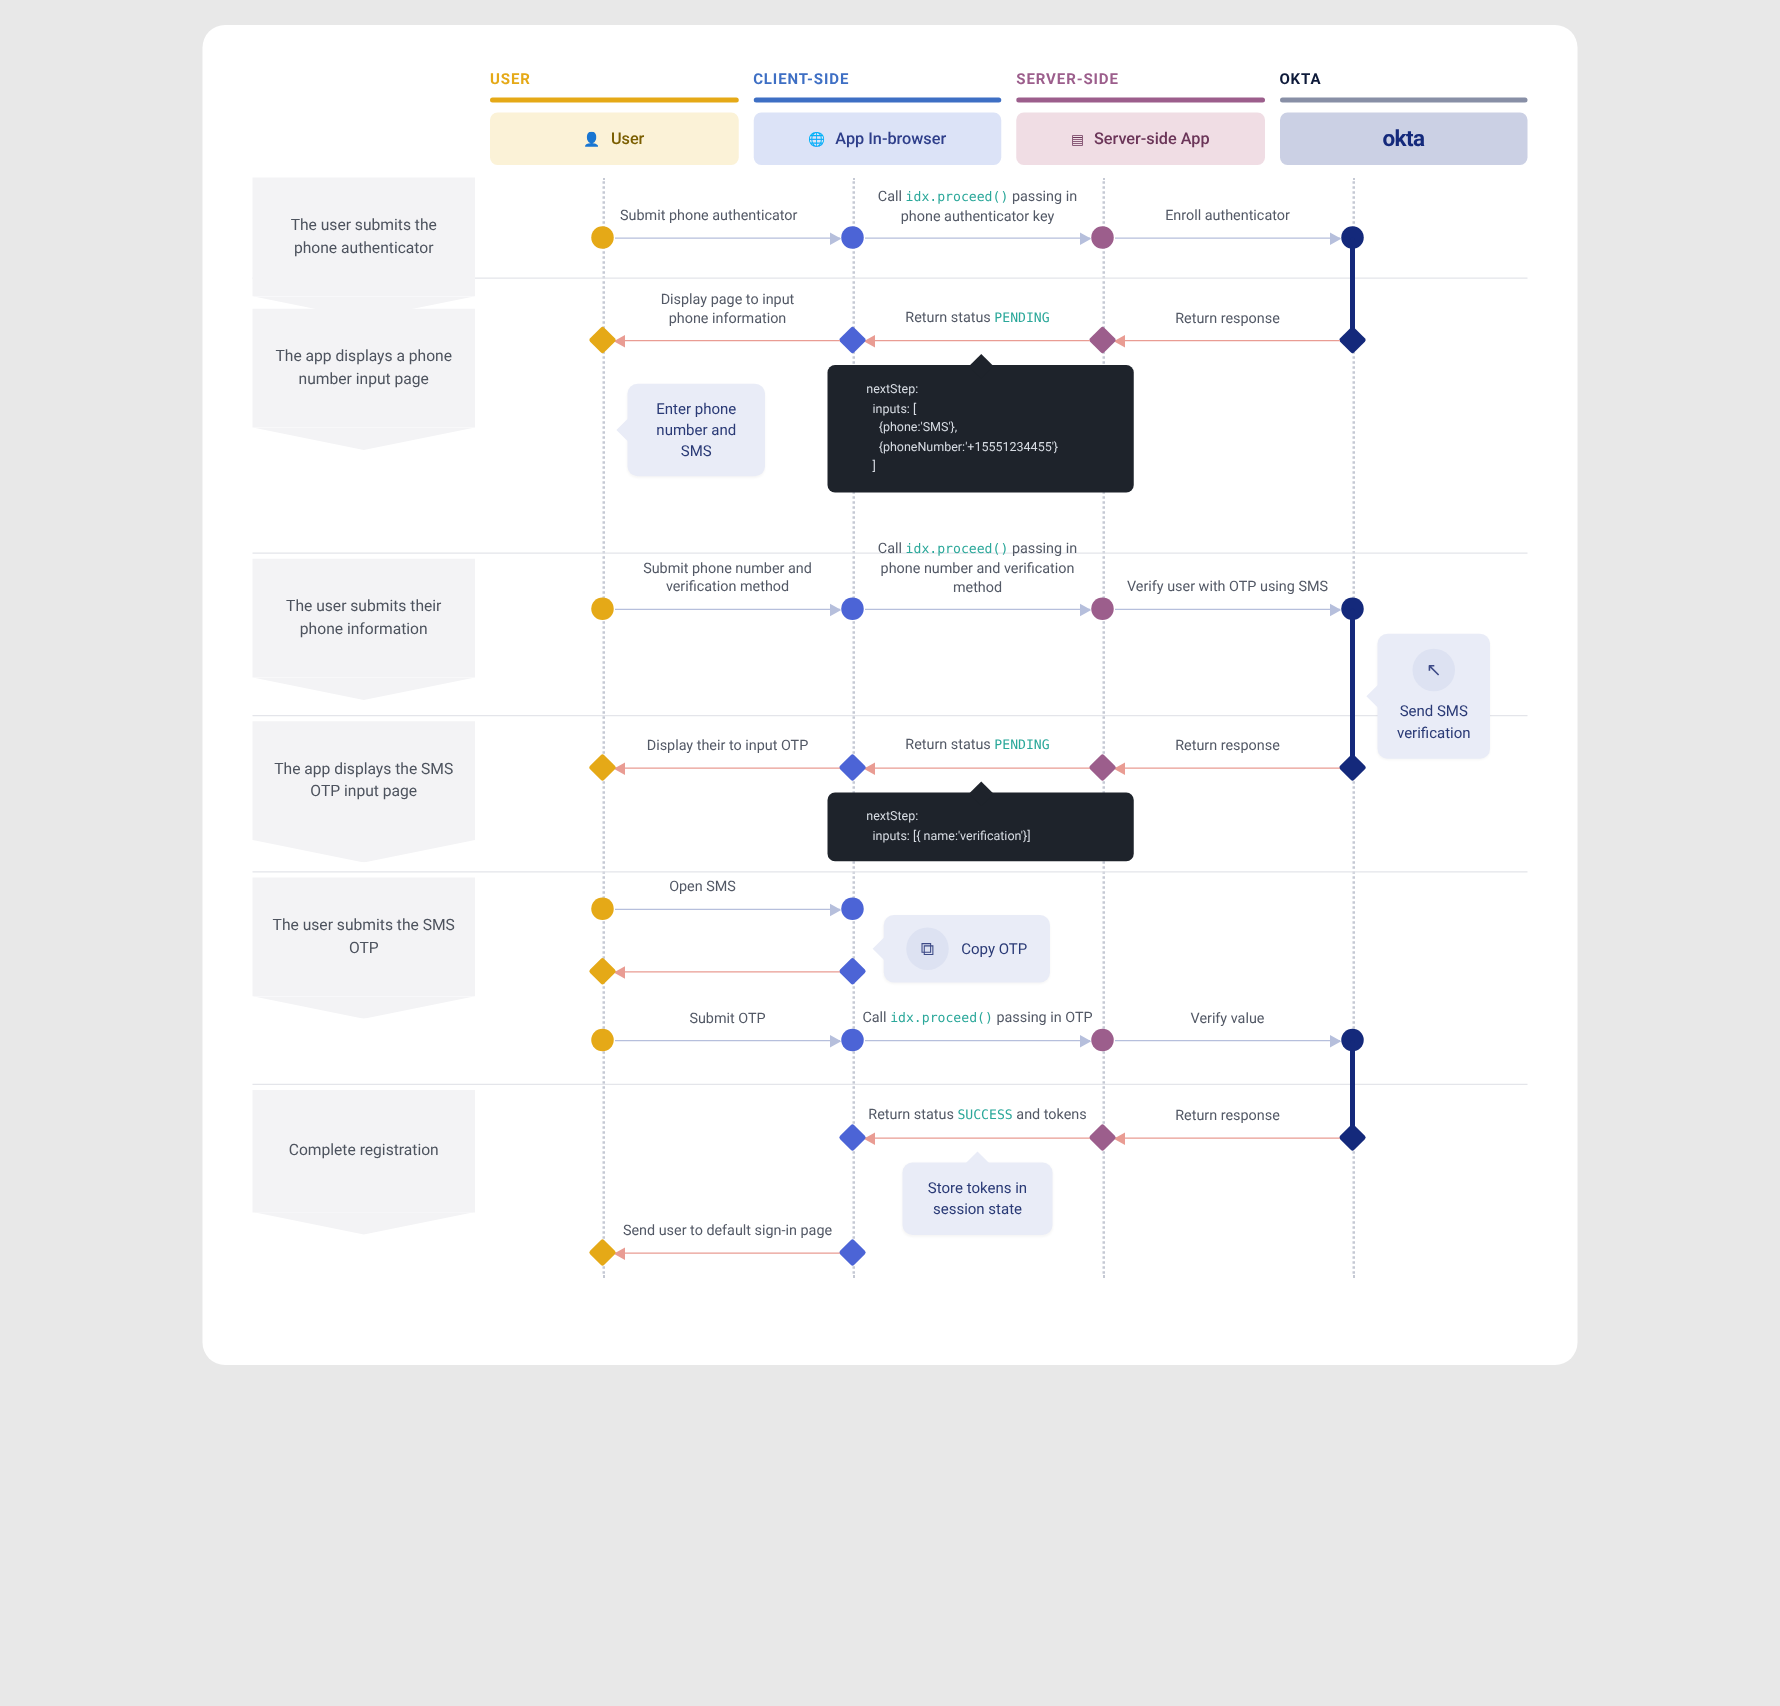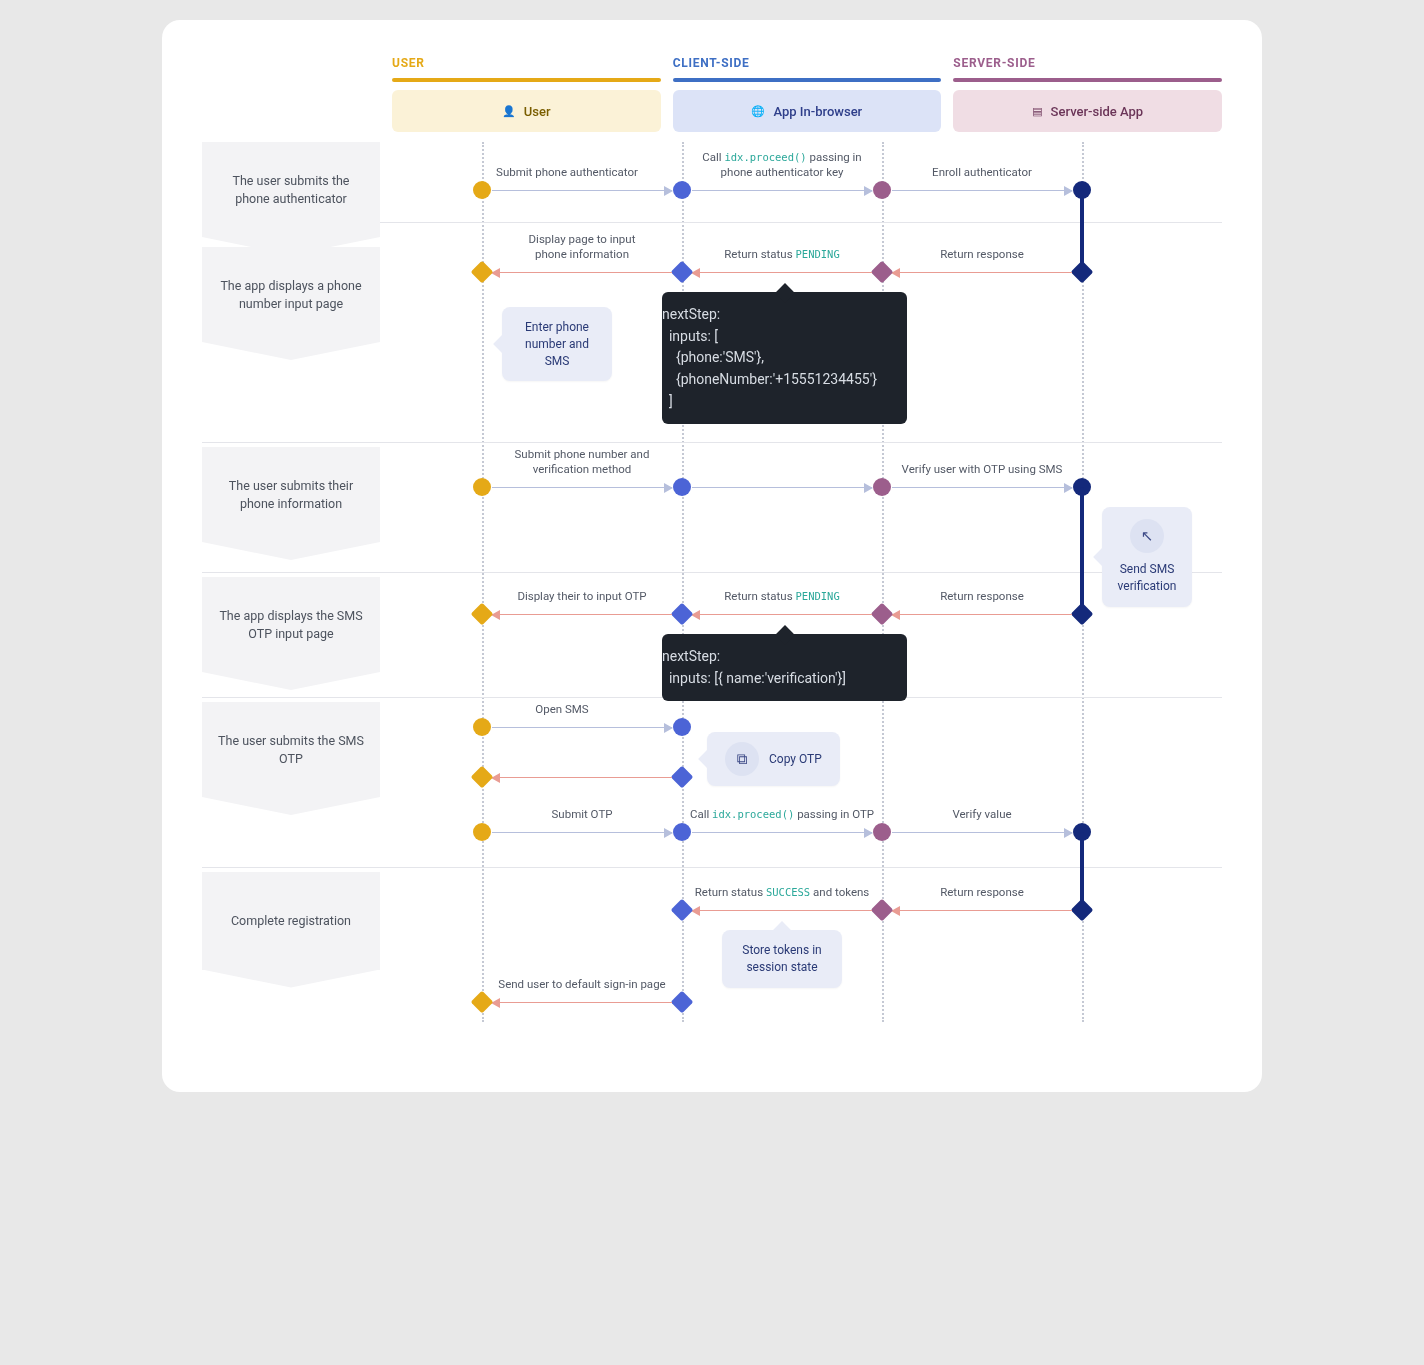--- a/index.html
+++ b/index.html
@@ -75,21 +75,21 @@
   .lbl .code2{font-family:ui-monospace,SFMono-Regular,Menlo,Consolas,monospace;color:var(--green);font-size:10.5px;}
   
   .callout{position:absolute;background:#E9ECF7;border-radius:8px;padding:12px 16px;font-size:12px;color:#2A3A76;text-align:center;line-height:1.4;box-shadow:0 1px 2px rgba(0,0,0,.04);}
   .callout .tail{position:absolute;width:14px;height:14px;background:#E9ECF7;transform:rotate(45deg);}
   .callout.left .tail{left:-6px;top:50%;margin-top:-7px;}
   .callout.top .tail{left:50%;top:-6px;margin-left:-7px;}
   .callout.icon-circle{display:flex;flex-direction:column;align-items:center;gap:8px;}
   .callout .circ{width:34px;height:34px;border-radius:50%;background:#DDE2F2;display:flex;align-items:center;justify-content:center;color:#3D4A87;font-size:15px;}
   
   .codebox{position:absolute;background:var(--code-bg);color:#D7DCE3;font-family:ui-monospace,SFMono-Regular,Menlo,Consolas,monospace;
-           font-size:14px;line-height:1.55;padding:12px 0;border-radius:6px;white-space:pre;overflow:visible;}
+           font-size:10px;line-height:1.55;padding:12px 31px;border-radius:6px;white-space:pre;overflow:visible;}
   .codebox .tail{position:absolute;width:14px;height:14px;background:var(--code-bg);transform:rotate(45deg);left:50%;top:-6px;margin-left:-7px;}
   
   .seg{position:absolute;width:4px;background:var(--okta);transform:translateX(-50%);border-radius:2px;}
   
   .hr{position:absolute;left:0;right:0;height:0;border-top:1px solid #E4E5EA;}
 </style>
 </head>
 <body>
 
 <div class="card">
@@ -120,20 +120,29 @@
       <div class="lane server">
         <div class="lane-head">
           <div class="lane-label">SERVER-SIDE</div>
           <div class="lane-bar"></div>
           <div class="lane-box">
             <span class="icon">▤</span>
             <span>Server-side App</span>
           </div>
         </div>
       </div>
+      <div class="lane okta">
+        <div class="lane-head">
+          <div class="lane-label">OKTA</div>
+          <div class="lane-bar"></div>
+          <div class="lane-box">
+            <span>okta</span>
+          </div>
+        </div>
+      </div>
     </div>
   </div>
 
   <div class="diagram">
 
     <div class="life" style="left:280px"></div>
     <div class="life" style="left:480px"></div>
     <div class="life" style="left:680px"></div>
     <div class="life" style="left:880px"></div>
 
@@ -200,20 +209,21 @@
 
     <div class="dot yellow" style="left:280px;top:345px"></div>
     <div class="arrow f" style="left:290px;top:345px;width:180px">
         <div class="head"></div>
       </div>
     <div class="lbl wrap" style="left:380px;top:339px;width:150px">Submit phone number and verification method</div>
     <div class="dot blue" style="left:480px;top:345px"></div>
     <div class="arrow f" style="left:490px;top:345px;width:180px">
         <div class="head"></div>
       </div>
+    <div class="lbl wrap" style="left:580px;top:339px"><span>Call </span><span class="code">idx.proceed()</span><span> passing in phone number and verification method</span></div>
     <div class="dot purple" style="left:680px;top:345px"></div>
     <div class="arrow f" style="left:690px;top:345px;width:180px">
         <div class="head"></div>
       </div>
     <div class="lbl" style="left:780px;top:339px">Verify user with OTP using SMS</div>
     <div class="dot okta" style="left:880px;top:345px"></div>
     <div class="seg" style="left:880px;top:345px;height:127px"></div>
 
     <div class="callout left icon-circle" style="left:900px;top:365px;width:90px">
       <div class="tail"></div>

